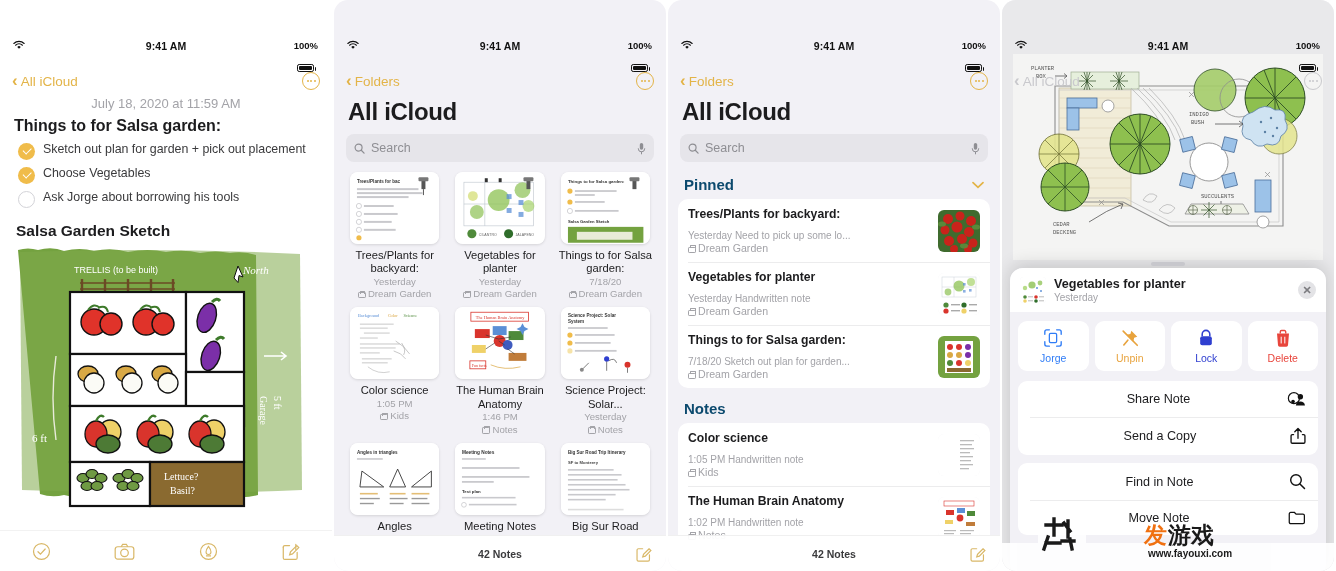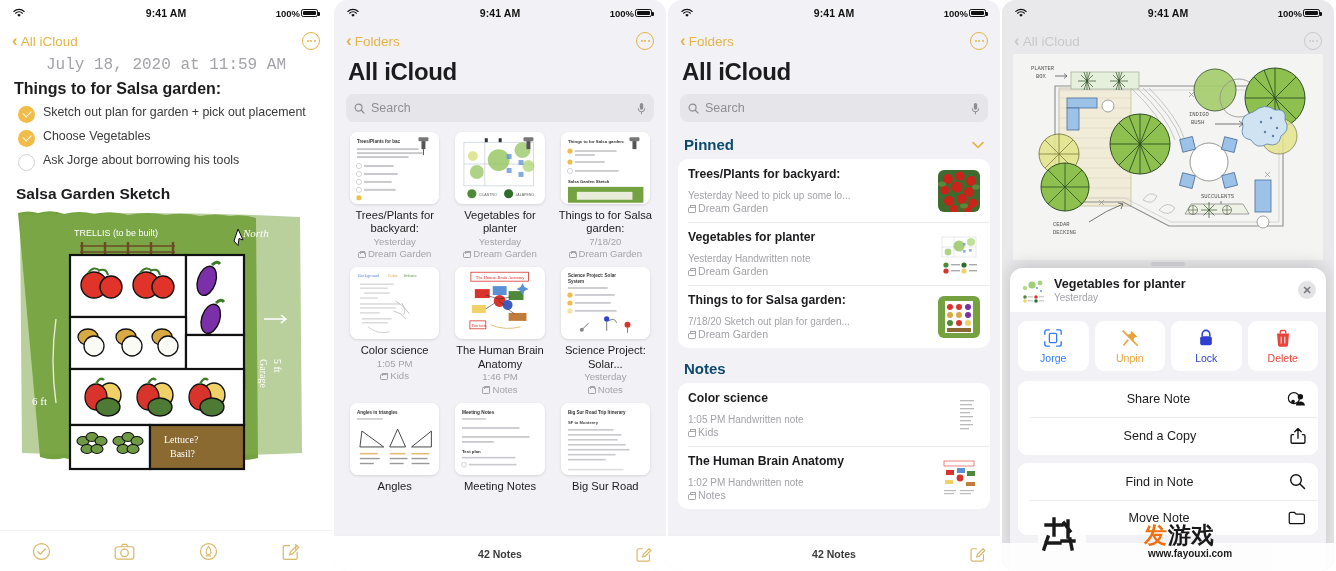--- a/index.html
+++ b/index.html
@@ -16,28 +16,28 @@
     width: 332px; height: 571px;
     background: #f2f1f6;
     border-radius: 14px;
     overflow: hidden;
     flex: 0 0 332px;
   }
   .phone.white { background:#ffffff; }
 
   
   .statusbar {
-    height: 26px; display: flex; align-items: center;
-    padding: 0 14px 0 12px; position: relative; z-index: 5;
+    height: 26px; display: flex; align-items: flex-start;
+    padding: 0 14px 0 12px; position: relative; z-index: 5; margin-top: 40px;
   }
   .sb-time {
     position: absolute; left:0; right:0; text-align:center;
     font-size: 10.5px; font-weight: 700; color:#111; letter-spacing:.1px;
   }
-  .sb-right { margin-left:auto; display:flex; align-items:center; gap:1px; z-index:2;}
+  .sb-right { margin-left:auto; display:flex; align-items:center; gap:13px; z-index:2;flex-direction:column;}
   .sb-pct { font-size:9.5px; font-weight:700; color:#111; }
   .batt { width:17px; height:8px; border:1.2px solid #111; border-radius:2.2px; position:relative; }
   .batt i { position:absolute; left:1px; top:1px; bottom:1px; right:1px; background:#111; border-radius:1px; display:block;}
   .batt:after { content:""; position:absolute; right:-3px; top:2px; width:1.6px; height:3.5px; background:#111; border-radius:0 1px 1px 0;}
   .wifi { width:14px; height:10px; position:relative; z-index:2;}
 
   
   .navbar {
     height: 30px; display:flex; align-items:center; justify-content:space-between;
     padding: 0 12px; position:relative; z-index:5;
@@ -48,21 +48,21 @@
     width:18px;height:18px;border-radius:50%;border:1.4px solid #e3b448;
     display:flex;align-items:center;justify-content:center;gap:1.5px;
   }
   .more-btn i { width:2px;height:2px;border-radius:50%;background:#e3b448;display:block;}
   .dim .back { color:#c9c9cd; }
   .dim .more-btn { border-color:#c9c9cd; }
   .dim .more-btn i { background:#c9c9cd; }
 
   
   .note-body { padding: 0 14px; }
-  .note-date { text-align:center; font-size:16px; color:#a3a3a8; margin-bottom:6px;font-family:Liberation Mono, monospace;}
+  .note-date { text-align:center; font-size:13px; color:#a3a3a8; margin-bottom:6px;}
   .note-h1 { font-size:16px; font-weight:700; color:#1c1c1e; margin-bottom:7px;}
   .note-h2 { font-size:15.5px; font-weight:700; color:#1c1c1e; margin:14px 0 6px 2px;}
   .todo { display:flex; align-items:flex-start; gap:8px; margin-bottom:6px; padding-left:4px;}
   .tick {
     flex:0 0 17px; width:17px;height:17px;border-radius:50%;
     display:flex;align-items:center;justify-content:center;margin-top:1px;
   }
   .tick.on { background:#f0bc4a; }
   .tick.on:after{ content:""; width:7px;height:3.5px;border-left:1.7px solid #fff;border-bottom:1.7px solid #fff;transform:rotate(-45deg) translate(1px,-1px); }
   .tick.off { border:1.4px solid #d3d3d8; }

